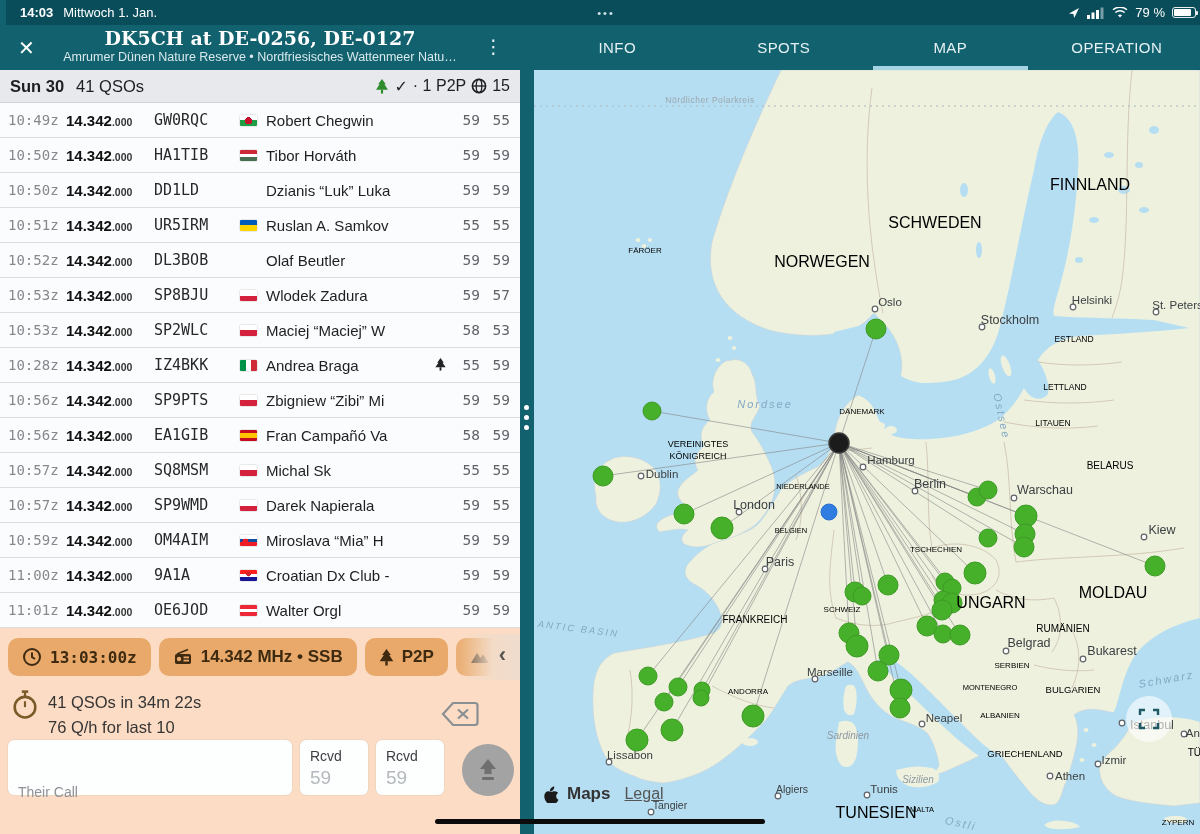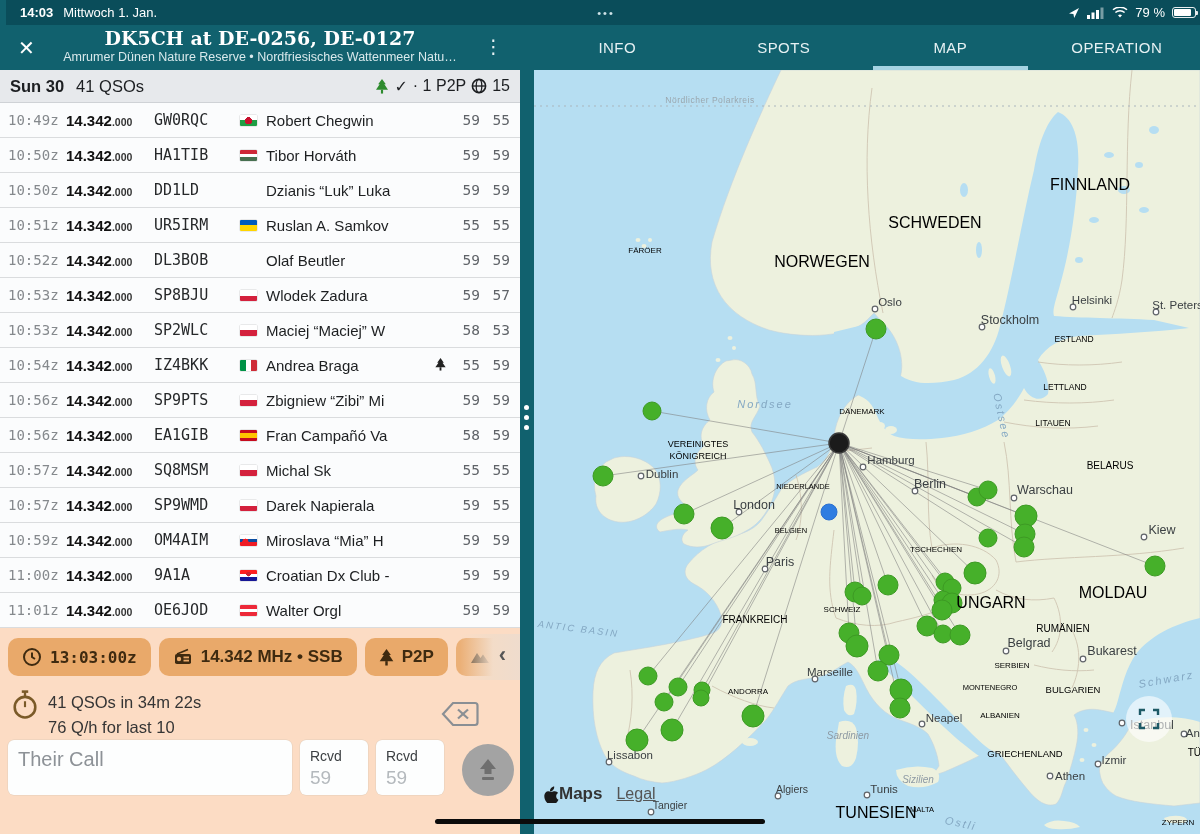--- a/index.html
+++ b/index.html
@@ -77,36 +77,36 @@
   .pill.faded { opacity:.85; }
   #pill-fade { position:absolute; right:0; top:6px; width:60px; height:46px;
     background:linear-gradient(90deg, rgba(252,220,196,0) 0%, #f3dcc8 55%, #efdccd 100%); pointer-events:none; }
   #pill-chevron { position:absolute; right:14px; top:14px; font-size:22px; color:#555; font-weight:bold; }
   #stats { position:absolute; left:12px; top:62px; display:flex; gap:10px; }
   #stats .txt { font-size:16.5px; color:#353535; line-height:1.5; }
   #backspace { position:absolute; right:40px; top:72px; cursor:pointer; }
   #inputs { position:absolute; left:8px; top:112px; right:8px; display:flex; gap:8px; }
   .field { background:#fdfefe; border-radius:6px; padding:8px 10px; height:55px; box-shadow:0 0 0 .5px #e3cdb9; }
   #f-call { width:284px; }
-  .ph { color:#8d9297; font-size:20px; }
+  .ph { color:#8d9297; font-size:14px;margin-top:36px; }
   .flabel { color:#3c4043; font-size:14px; }
   .fval { color:#b4b9bd; font-size:19px; margin-top:3px; }
   #f-sent,#f-rcvd { width:68px; }
   #upload-btn { position:absolute; right:6px; top:116px; width:52px; height:52px; border-radius:50%;
     background:#a3a3a3; display:flex; align-items:center; justify-content:center; cursor:pointer; }
 
   
   #map { position:absolute; left:534px; top:70px; width:666px; height:764px; background:#b6def2; overflow:hidden;text-align:center; }
   #map svg { display:block; }
   text.t { fill:#3b4043; font-size:11.5px; }
   text.w { fill:#84a8c3; font-style:italic; font-size:11px; letter-spacing:2px; }
   text.i { fill:#8d99a3; font-style:italic; font-size:10px; }
   text.g { fill:#9aa6ae; font-size:8.5px; letter-spacing:.5px; }
   #attrib { position:absolute; left:10px; bottom:30px; display:flex; align-items:center; gap:14px; }
-  #attrib .brand { font-size:17px; font-weight:bold; color:#333; display:flex; align-items:center; gap:0; }
+  #attrib .brand { font-size:17px; font-weight:bold; color:#333; display:flex; align-items:center; gap:8px; }
   #attrib .legal { font-size:16px; color:#555; text-decoration:underline; cursor:pointer; }
   #fsbtn { position:absolute; right:28px; bottom:92px; width:46px; height:46px; border-radius:50%;
     background:rgba(255,255,255,.6); display:flex; align-items:center; justify-content:center; cursor:pointer; }
 
   #home-indicator { position:absolute; left:435px; top:819px; width:330px; height:5px; border-radius:3px; background:#0b0b0b; }
 </style>
 </head>
 <body>
 
 <div id="app">
@@ -267,21 +267,21 @@
       <span class="qn">Maciej “Maciej” W</span>
       <span class="qtree"><svg width="11" height="13" viewBox="0 0 12 14">
               <path d="M6 0 L9.6 5 H8.2 L11.6 10 H0.4 L3.8 5 H2.4 Z" fill="#222"></path>
               <rect x="5" y="10" width="2" height="3.6" fill="#222"></rect>
             </svg></span>
       <span class="qs">58</span>
       <span class="qr">53</span>
     </div>
 
     <div class="qrow tree">
-      <span class="qt">10:54z</span>
+      <span class="qt">10:28z</span>
       <span class="qf"><b class="fm">14.342</b><small class="fk">.000</small></span>
       <span class="qc">IZ4BKK</span>
       <span class="qflag"><span class="flag italy"></span></span>
       <span class="qn">Andrea Braga</span>
       <span class="qtree"><svg width="11" height="13" viewBox="0 0 12 14">
               <path d="M6 0 L9.6 5 H8.2 L11.6 10 H0.4 L3.8 5 H2.4 Z" fill="#222"></path>
               <rect x="5" y="10" width="2" height="3.6" fill="#222"></rect>
             </svg></span>
       <span class="qs">55</span>
       <span class="qr">59</span>

